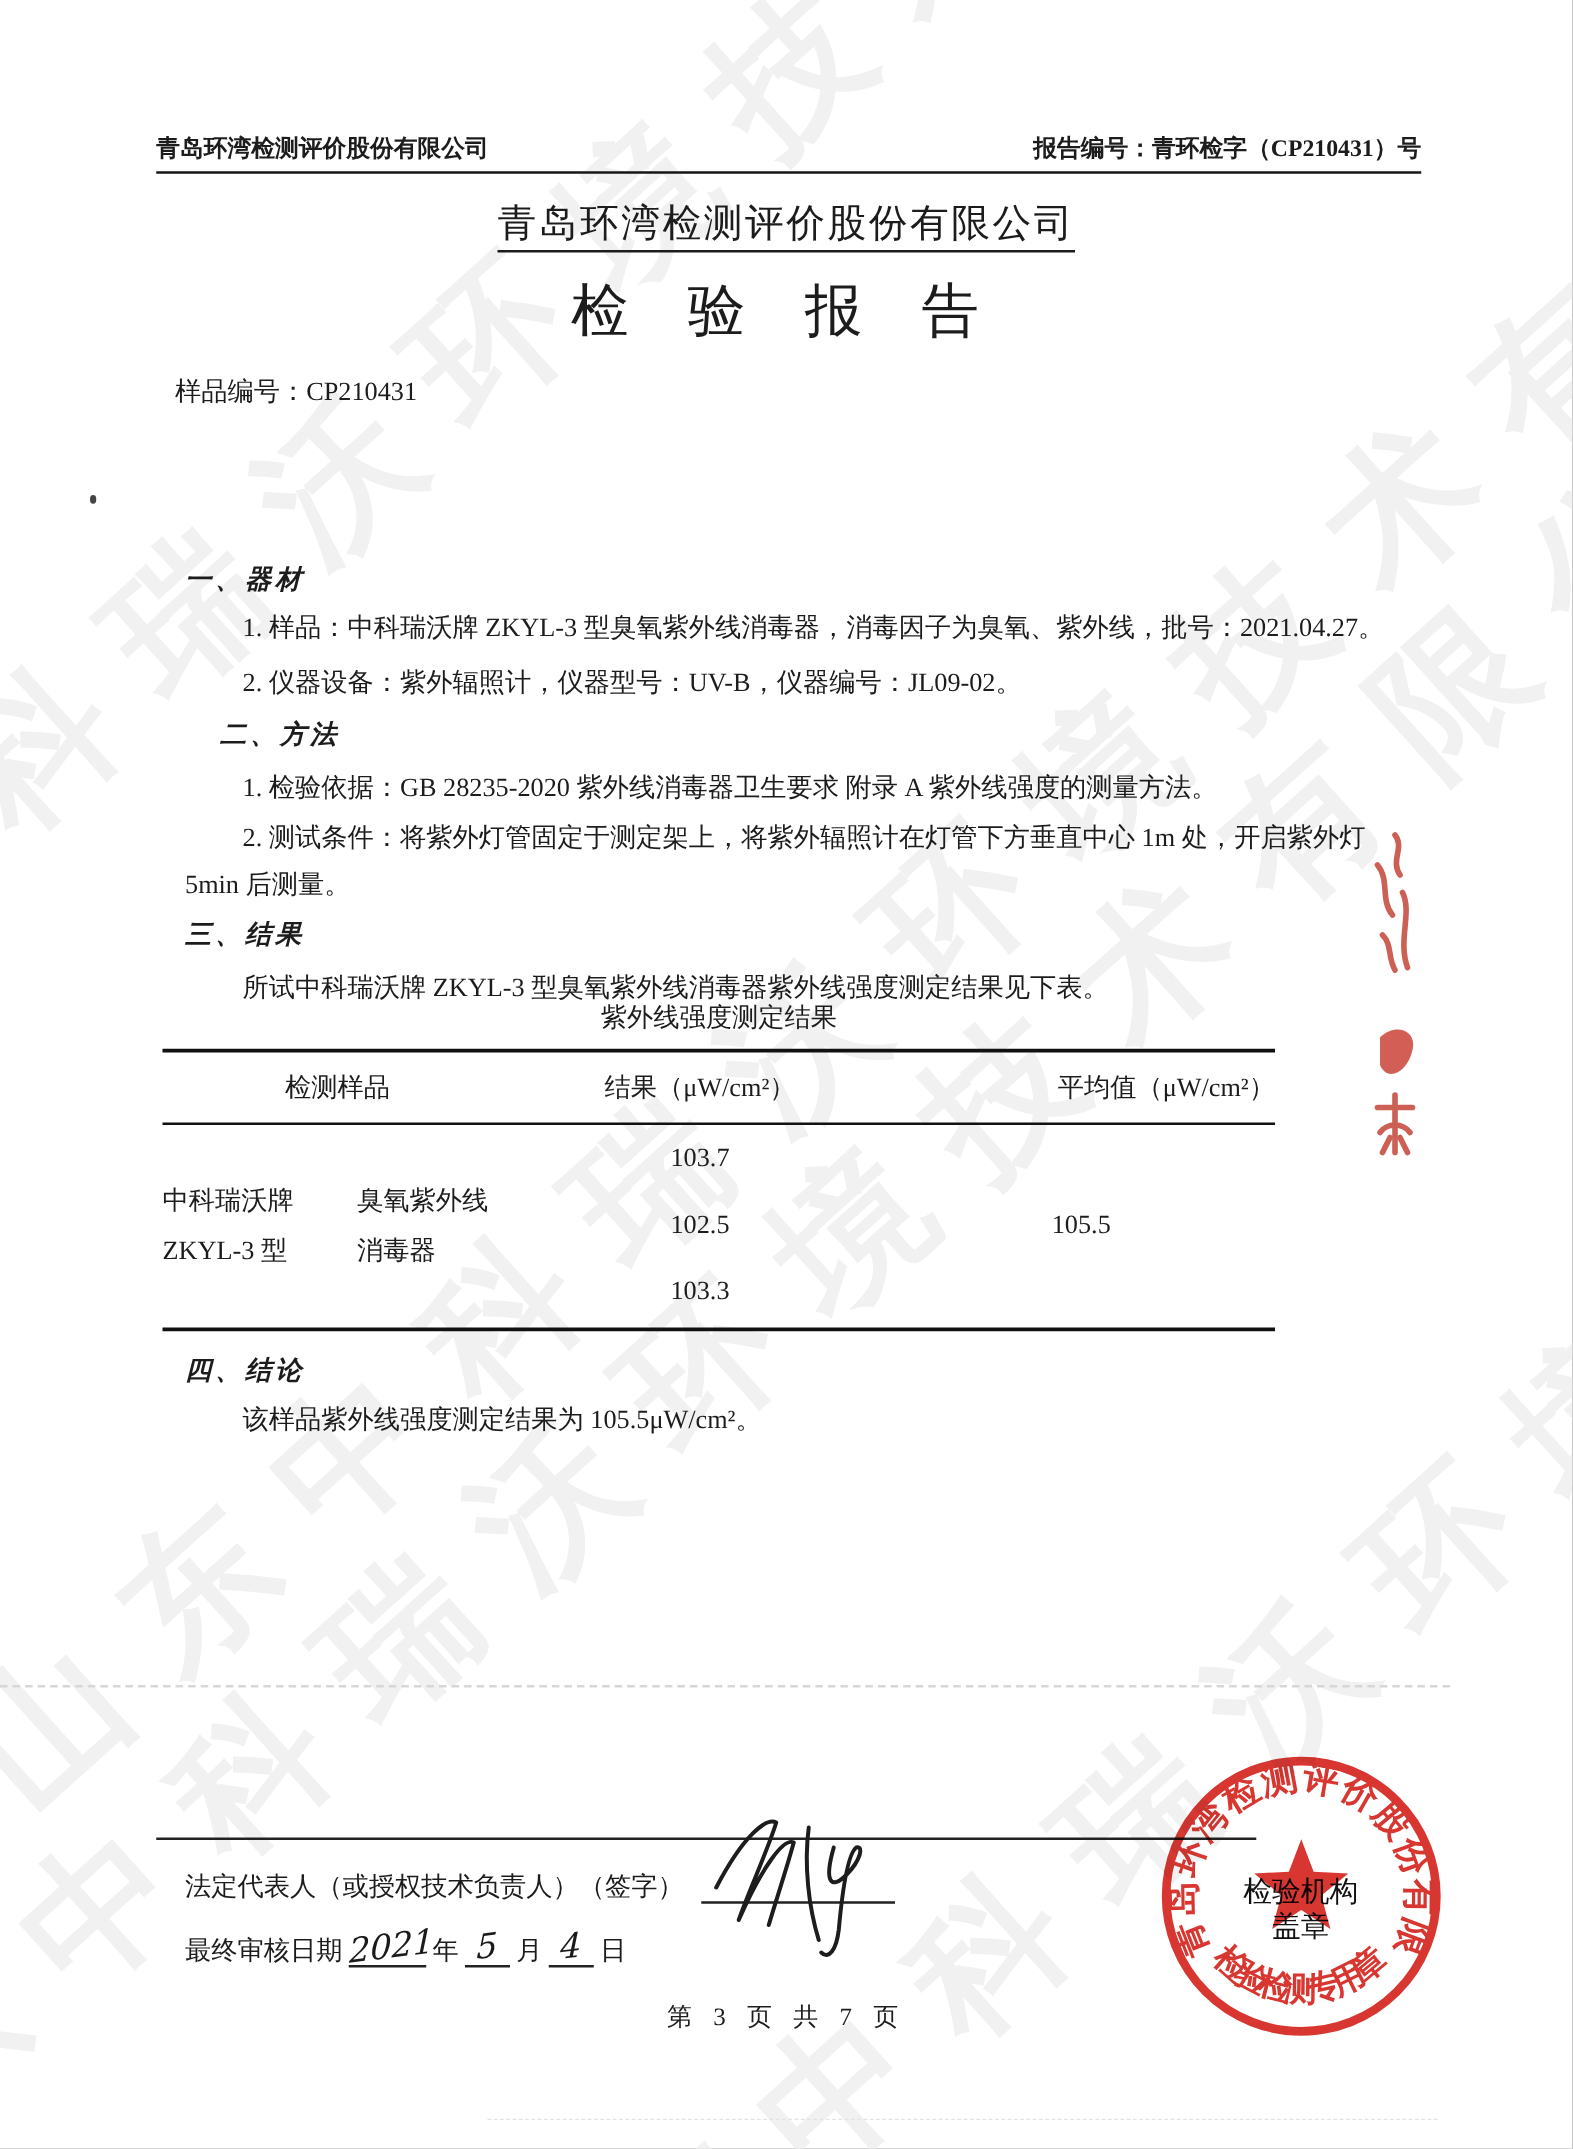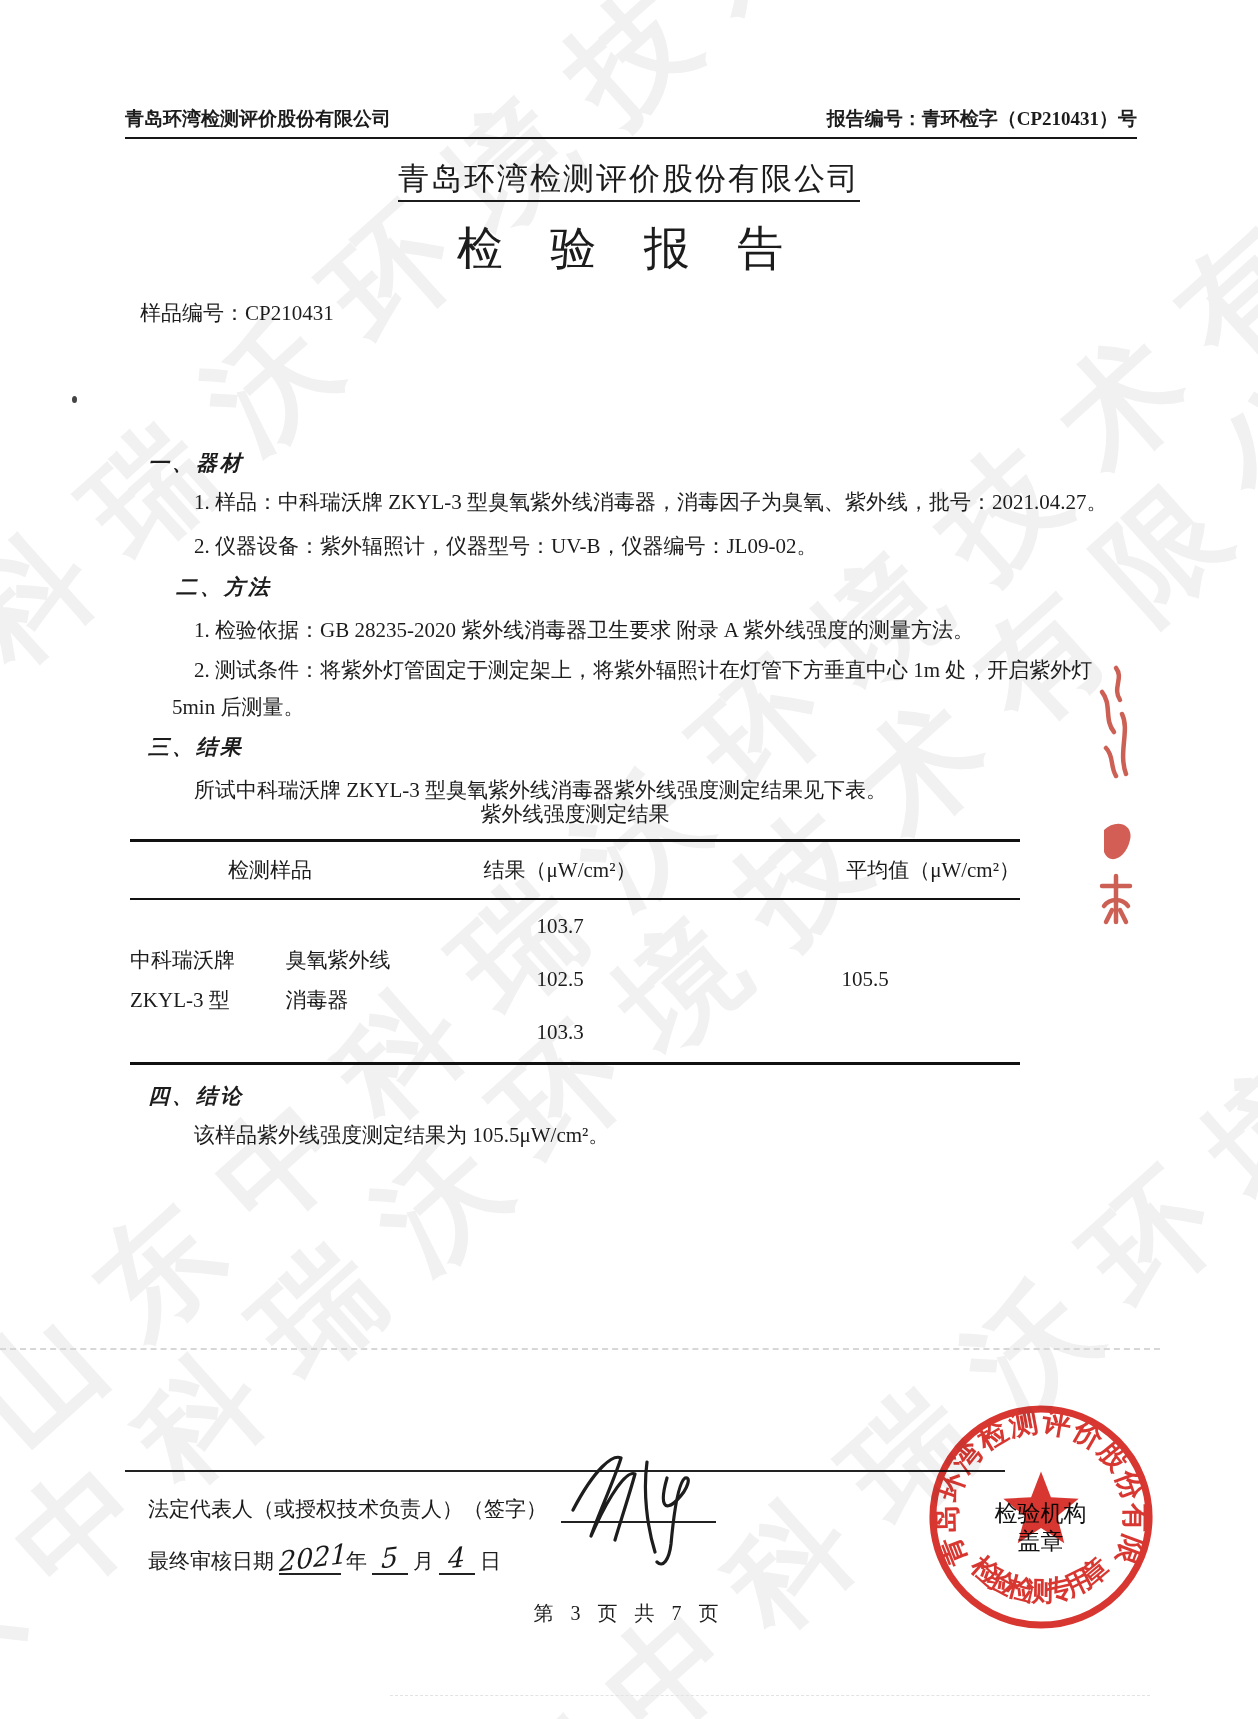--- a/index.html
+++ b/index.html
@@ -106,21 +106,21 @@
   <div class="sample-no">样品编号：CP210431</div>
 
 
   <div class="line heading" style="top:449px;">一、器材</div>
   <div class="line item" style="top:488px;">1. 样品：中科瑞沃牌 ZKYL-3 型臭氧紫外线消毒器，消毒因子为臭氧、紫外线，批号：2021.04.27。</div>
   <div class="line item" style="top:532px;">2. 仪器设备：紫外辐照计，仪器型号：UV-B，仪器编号：JL09-02。</div>
 
   <div class="line heading" style="top:573px;margin-left:28px;">二、方法</div>
   <div class="line item" style="top:616px;">1. 检验依据：GB 28235-2020 紫外线消毒器卫生要求 附录 A 紫外线强度的测量方法。</div>
   <div class="line item" style="top:656px;">2. 测试条件：将紫外灯管固定于测定架上，将紫外辐照计在灯管下方垂直中心 1m 处，开启紫外灯</div>
-  <div class="line" style="top:693px;margin-left:24px;">5min 后测量。</div>
+  <div class="line" style="top:693px;">5min 后测量。</div>
 
   <div class="line heading" style="top:733px;">三、结果</div>
   <div class="line item" style="top:776px;">所试中科瑞沃牌 ZKYL-3 型臭氧紫外线消毒器紫外线强度测定结果见下表。</div>
 
   <div class="caption">紫外线强度测定结果</div>
   <div class="res-table">
     <div class="res-head">
       <div class="rh1">检测样品</div>
       <div class="rh2">结果（μW/cm²）</div>
       <div class="rh3">平均值（μW/cm²）</div>

